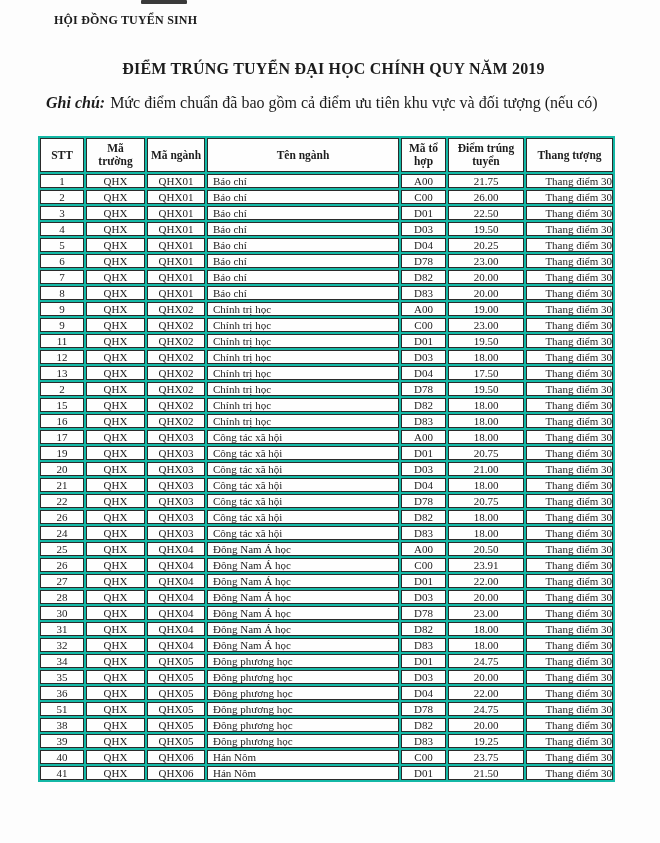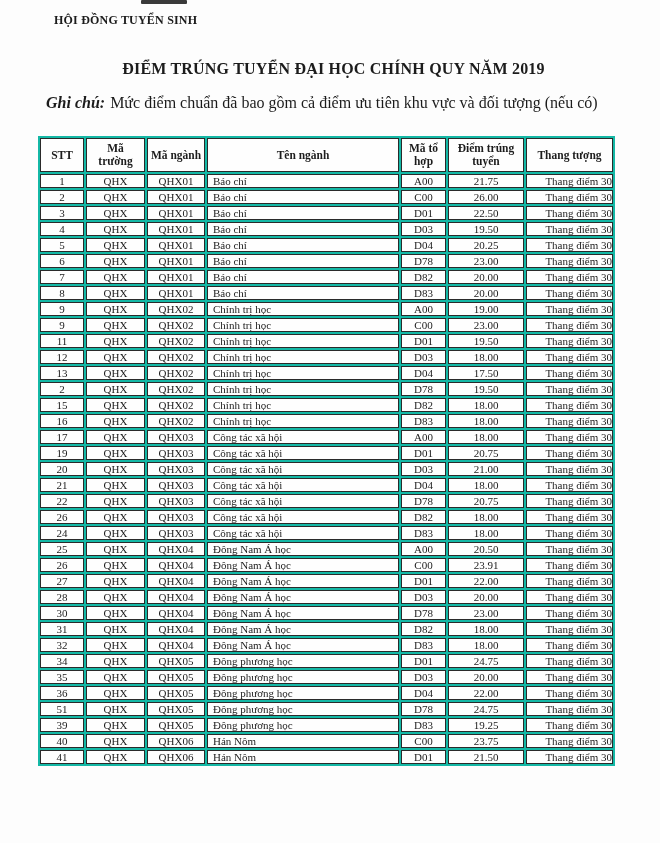--- a/index.html
+++ b/index.html
@@ -436,20 +436,29 @@
           <tr>
       <td class="c0">51</td>
       <td class="c1">QHX</td>
       <td class="c2">QHX05</td>
       <td class="c3">Đông phương học</td>
       <td class="c4">D78</td>
       <td class="c5">24.75</td>
       <td class="c6">Thang điểm 30</td>
     </tr>
           <tr>
+      <td class="c0">38</td>
+      <td class="c1">QHX</td>
+      <td class="c2">QHX05</td>
+      <td class="c3">Đông phương học</td>
+      <td class="c4">D82</td>
+      <td class="c5">20.00</td>
+      <td class="c6">Thang điểm 30</td>
+    </tr>
+          <tr>
       <td class="c0">39</td>
       <td class="c1">QHX</td>
       <td class="c2">QHX05</td>
       <td class="c3">Đông phương học</td>
       <td class="c4">D83</td>
       <td class="c5">19.25</td>
       <td class="c6">Thang điểm 30</td>
     </tr>
           <tr>
       <td class="c0">40</td>

